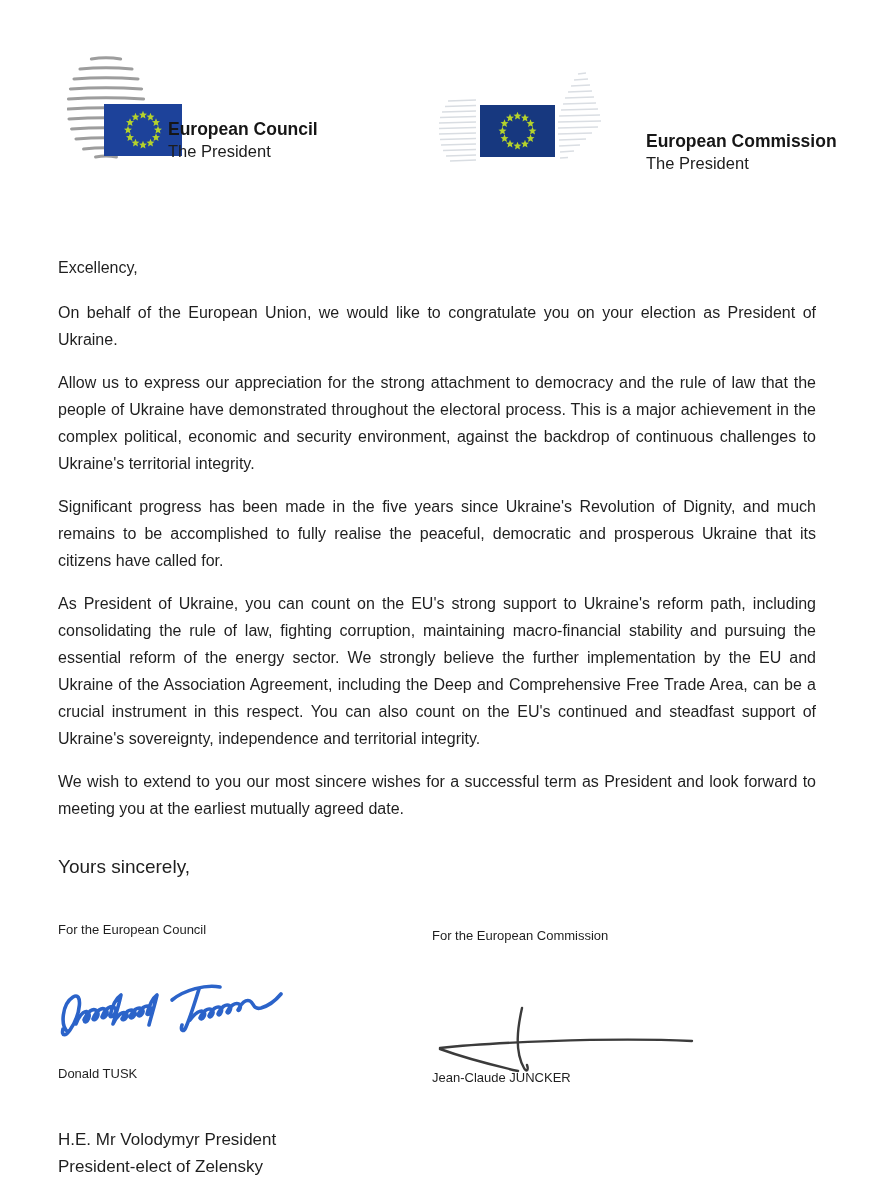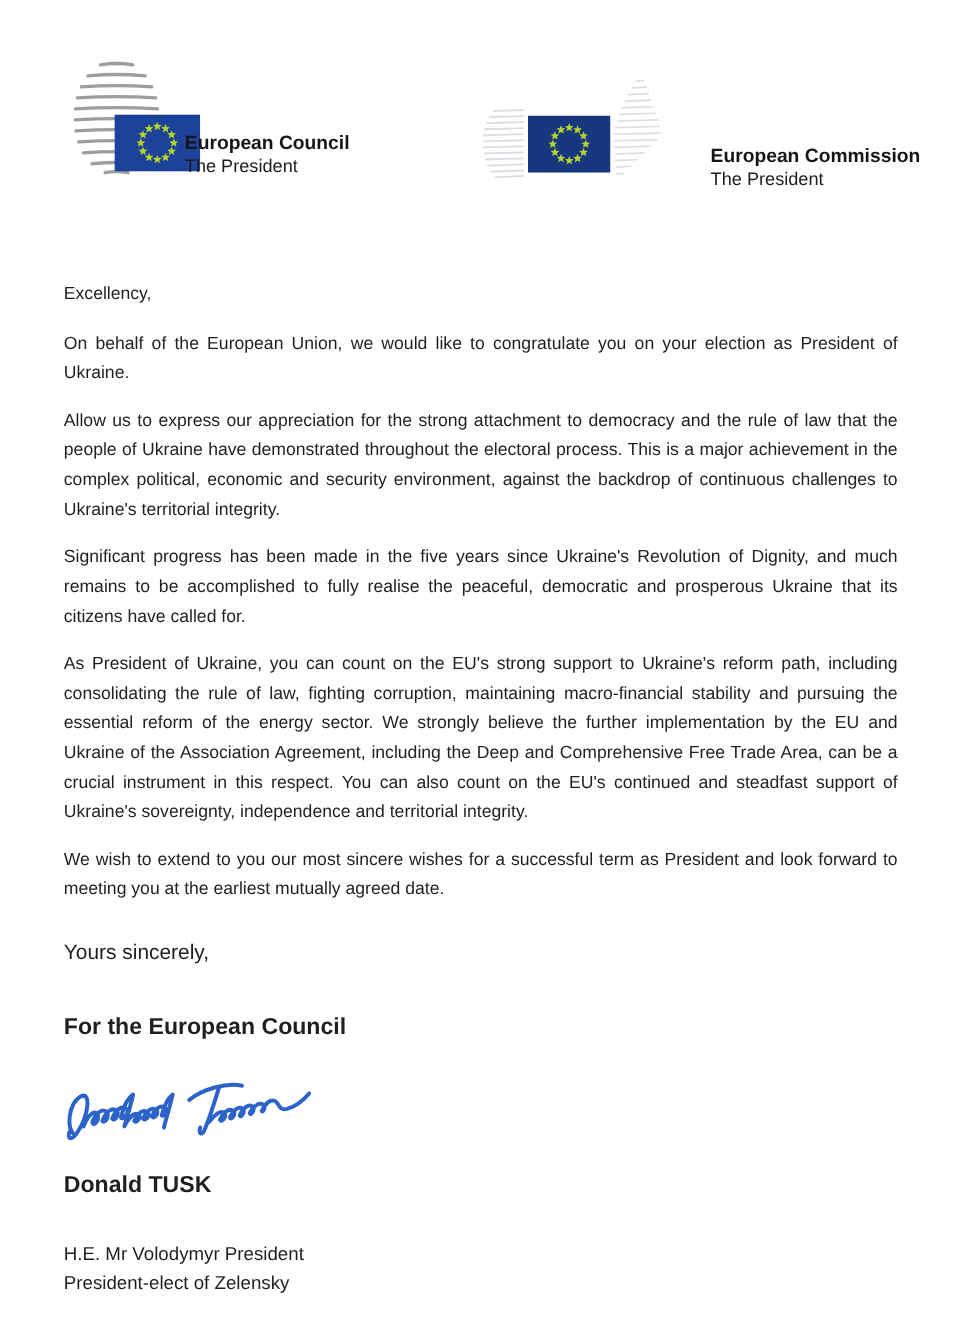--- a/index.html
+++ b/index.html
@@ -44,21 +44,21 @@
     position:absolute;left:58px;top:254px;width:758px;
     font-size:16px;line-height:27px;
     text-align:justify;
   }
   .body-text p{margin:0;}
   .body-text p.salutation{text-align:left;}
   .body-text p.para-first{margin-top:18px;}
   .body-text p.para{margin-top:16px;}
   
   .closing{position:absolute;left:58px;top:856px;font-size:19px;}
-  .sig-col{position:absolute;font-size:21px;font-weight:bold;}
+  .sig-col{position:absolute;font-size:13px;}
   .sig-col-left{left:58px;top:922px;width:330px;height:180px;}
   .sig-col-right{left:432px;top:928px;width:360px;height:180px;}
   .sig-label{position:absolute;left:0;top:0;}
   .sig-col-left .sig-image{position:absolute;left:-4px;top:44px;}
   .sig-col-left .sig-name{position:absolute;left:0;top:144px;}
   .sig-col-right .sig-image{position:absolute;left:2px;top:74px;}
   .sig-col-right .sig-name{position:absolute;left:0;top:142px;}
   
   .recipient{position:absolute;left:58px;top:1126px;font-size:17px;line-height:27px;}
 </style>
@@ -183,19 +183,30 @@
         <path d="M14,66 C6,60 8,38 19,31 C29,25 27,48 16,64 C12,70 7,71 9,63"></path>
         <path d="M22,58 C26,47 33,42 35,48 C36,53 31,59 30,54 C33,46 39,41 43,45 C46,49 41,56 39,53 C42,45 48,40 52,44 C55,47 50,54 48,51 C51,43 57,38 61,42 C64,45 58,53 56,50 C58,41 61,33 67,29 C65,39 61,51 59,58 C63,50 68,45 72,47 C75,49 70,56 68,53 C71,46 76,42 80,45 C83,48 78,54 76,51 C79,44 84,40 88,43 C91,46 86,52 84,49 C87,42 92,38 96,41 C99,44 95,50 93,48 C95,40 99,32 103,29 C101,38 97,51 95,59"></path>
         <path d="M118,34 C130,24 152,18 166,21"></path>
         <path d="M145,23 C141,36 136,52 132,61 C130,66 126,66 128,59"></path>
         <path d="M136,54 C141,47 147,43 150,46 C152,49 148,55 146,52 C149,45 154,41 158,44 C161,47 156,53 155,50 C158,43 163,39 167,42 C169,45 165,51 164,48 C167,41 172,37 176,40 C178,43 174,49 173,46 C176,40 181,36 185,38 C188,40 185,46 184,44 C187,37 192,33 196,35 C200,37 199,44 207,42 C214,40 222,34 227,28"></path>
       </g>
     </svg>
     <div class="sig-name">Donald TUSK</div>
   </div>
 
+  <div class="sig-col sig-col-right">
+    <div class="sig-label">For the European Commission</div>
+    <svg class="sig-image" width="270" height="76" viewBox="0 0 270 76">
+      <g stroke="#3b3b3b" stroke-width="2.4" fill="none" stroke-linecap="round">
+        <path d="M6,46 C50,41 170,35 258,39"></path>
+        <path d="M88,6 C84,24 80,48 90,66 C92,70 95,69 93,63"></path>
+        <path d="M6,47 C28,55 58,63 84,69"></path>
+      </g>
+    </svg>
+    <div class="sig-name">Jean-Claude JUNCKER</div>
+  </div>
 
   <div class="recipient">
     <div>H.E. Mr Volodymyr President</div>
     <div>President-elect of Zelensky</div>
   </div>
 
 </div>
 
 </body></html>

